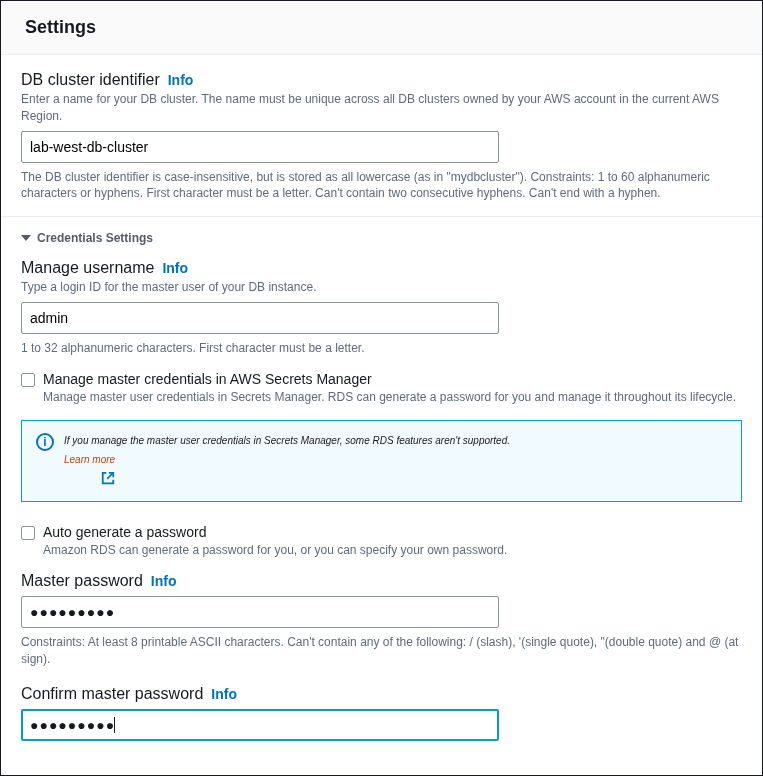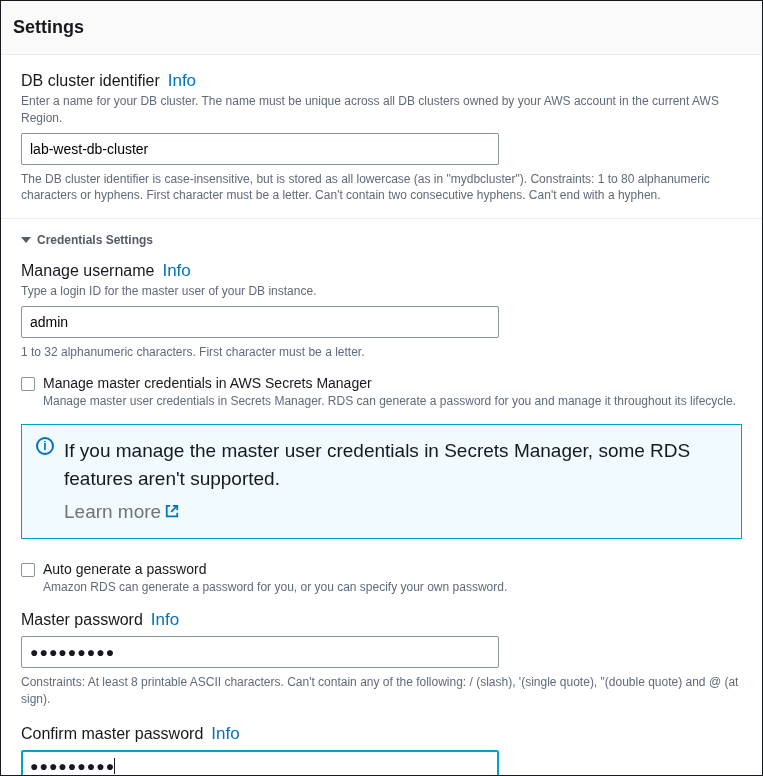--- a/index.html
+++ b/index.html
@@ -8,28 +8,28 @@
     font-size: 14px;
     color: #16191f;
     background: #ffffff;
     width: 763px;
     height: 776px;
     border: 1px solid #16191f;
   }
   .panel-header {
     background: #fafafa;
     border-bottom: 1px solid #eaeded;
-    padding: 16px 12px;
+    padding: 16px 24px;
   }
   .panel-header h1 { font-size: 18px; font-weight: 700; color: #16191f; }
   .panel-body { padding: 16px 20px 20px 20px; }
   .field-group { margin-bottom: 14px; }
   .field-label-row { display: flex; align-items: baseline; gap: 8px; }
   .field-label { font-size: 16px; color: #16191f; }
-  .info-link { color: #0073bb; font-size: 17px; font-weight: 400; cursor: pointer; }
+  .info-link { color: #0073bb; font-size: 14px; font-weight: 700; cursor: pointer; }
   .field-desc { color: #5f6b7a; font-size: 12px; margin-top: 2px; line-height: 1.4; }
   .text-input {
     width: 478px;
     height: 32px;
     padding: 4px 8px;
     border: 1px solid #879596;
     border-radius: 2px;
     font-size: 14px;
     margin-top: 6px;
     outline: none;
@@ -64,23 +64,23 @@
     padding: 12px 14px;
     display: flex; align-items: flex-start; gap: 10px;
     margin-top: 14px;
   }
   .info-icon {
     width: 18px; height: 18px; flex-shrink: 0;
     border: 2px solid #0073bb; border-radius: 50%;
     display: flex; align-items: center; justify-content: center;
     color: #0073bb; font-size: 12px; font-weight: 700;
   }
-  .banner-text { color: #16191f; font-size: 19px; line-height: 1.5; }
+  .banner-text { color: #16191f; font-size: 10px; line-height: 1.5; font-style: italic; }
   .banner-text .learn-row { margin-top: 4px; }
-  .learn-link { color: #737373; cursor: pointer; display: inline-flex; align-items: flex-start; gap: 4px; }
+  .learn-link { color: #c2410c; cursor: pointer; display: inline-flex; align-items: flex-end; gap: 4px; flex-direction: column; }
   .ext-icon svg { width: 14px; height: 14px; }
   .pw-dots { letter-spacing: 1px; }
   .cursor-caret {
     display: inline-block; width: 1px; height: 16px;
     background: #16191f; vertical-align: middle; margin-left: -1px;
   }
   .pw-field { display:flex; align-items:center; }
 </style>
 </head>
 <body>
@@ -91,21 +91,21 @@
 
 <div class="panel-body">
 
   <div class="field-group">
     <div class="field-label-row">
       <span class="field-label">DB cluster identifier</span>
       <span class="info-link">Info</span>
     </div>
     <div class="field-desc">Enter a name for your DB cluster. The name must be unique across all DB clusters owned by your AWS account in the current AWS Region.</div>
     <input type="text" class="text-input" value="lab-west-db-cluster" style="">
-    <div class="constraints">The DB cluster identifier is case-insensitive, but is stored as all lowercase (as in "mydbcluster"). Constraints: 1 to 80 alphanumeric characters or hyphens. First character must be a letter. Can't contain two consecutive hyphens. Can't end with a hyphen.</div>
+    <div class="constraints">The DB cluster identifier is case-insensitive, but is stored as all lowercase (as in "mydbcluster"). Constraints: 1 to 60 alphanumeric characters or hyphens. First character must be a letter. Can't contain two consecutive hyphens. Can't end with a hyphen.</div>
   </div>
 
   <hr class="divider">
 
   <div class="section-header">
     <span class="section-caret"></span>
     <span class="section-title">Credentials Settings</span>
   </div>
 
   <div class="field-group">

